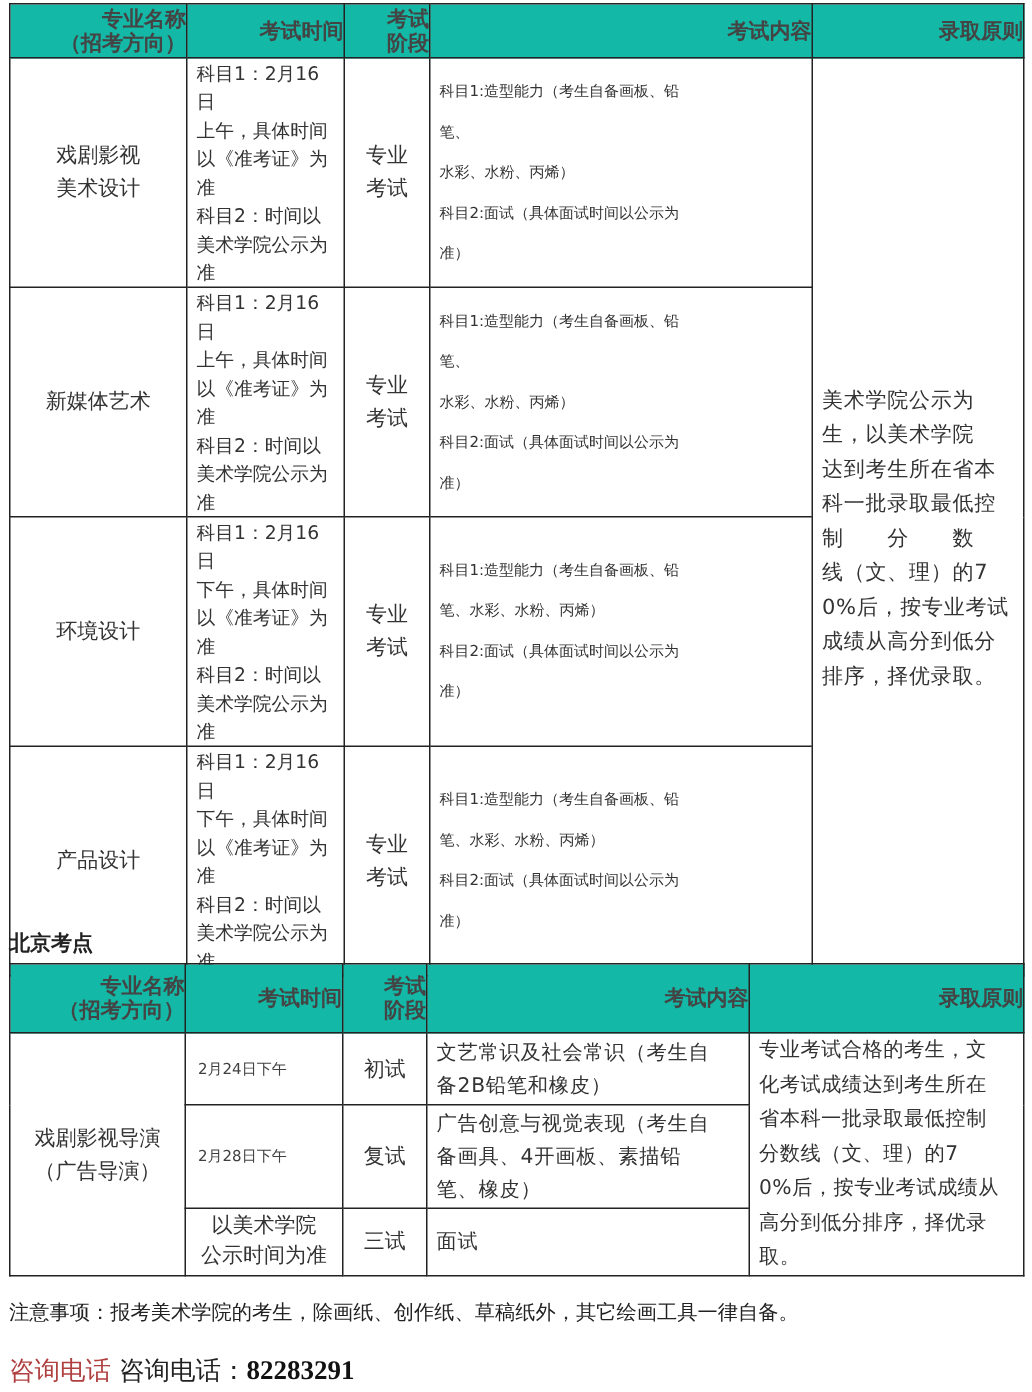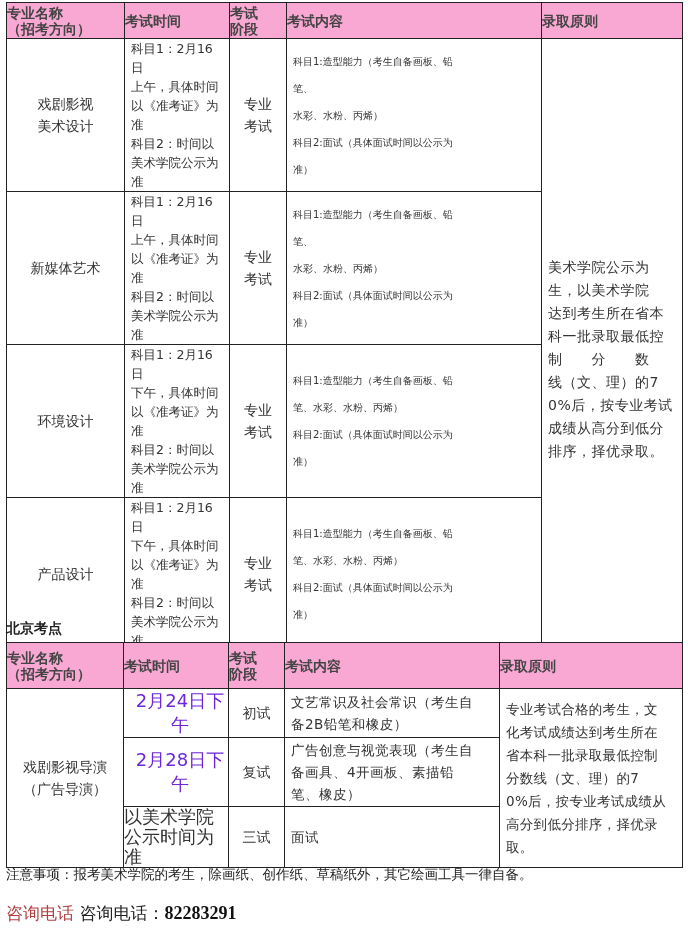--- a/index.html
+++ b/index.html
@@ -1,31 +1,31 @@
 <!DOCTYPE html>
 <html><head>
 <meta charset="utf-8">
 <style>
   * { box-sizing: border-box; margin: 0; padding: 0; }
   html, body { width: 688px; height: 928px; background: #ffffff; overflow: hidden; }
   body { position: relative; font-family: "DejaVu Sans", "Liberation Sans", sans-serif; color: #333; }
   table { position: absolute; border-collapse: collapse; table-layout: fixed; }
   td, th { border: 1px solid #222; vertical-align: middle; }
-  th { font-weight: bold; color: #444; font-size: 14px; text-align: left; line-height: 16px; background: #f9a8d4; }
+  th { font-weight: bold; color: #444; font-size: 14px; text-align: right; line-height: 16px; background: #14b8a6; }
   .t1 { left: 6px; top: 2px; width: 676px; }
   .t2 { left: 6px; top: 642px; width: 676px; }
   .name { text-align: center; font-size: 14px; line-height: 22px; color: #333; }
   .time { font-size: 12.5px; line-height: 19px; padding: 0 4px 0 6px; color: #333; }
   .stage { text-align: center; font-size: 14px; line-height: 22px; color: #333; }
   .content { font-size: 10px; line-height: 27px; padding: 0 6px 0 6px; color: #333; }
   .content div { white-space: normal; }
   .rule { font-size: 14px; line-height: 23px; padding: 0 6px; color: #333; letter-spacing: 0.5px; }
   .rule2 { font-size: 13.5px; line-height: 23px; padding: 0 6px; color: #333; letter-spacing: 0.3px; }
-  .t2 .time2 { font-size: 18px; padding-left: 8px; color: #6d28d9; text-align: center; }
-  .t2 .time2c { font-size: 18px; line-height: 20px; color: #333; }
+  .t2 .time2 { font-size: 10px; padding-left: 8px; color: #404040; }
+  .t2 .time2c { font-size: 14px; text-align: center; line-height: 20px; color: #333; font-family: Liberation Mono, monospace; }
   .t2 .content2 { font-size: 13.5px; line-height: 22px; padding: 0 6px; color: #333; letter-spacing: 0.5px; margin-top: 48px; }
   .section-title { position: absolute; left: 6px; top: 620px; font-size: 14px; font-weight: bold; color: #222; }
   .notice { position: absolute; left: 6px; top: 866px; font-size: 13.5px; color: #222; }
   .notice b { font-weight: normal; }
   .contact { position: absolute; left: 6px; top: 902px; font-size: 17px; font-family: "DejaVu Serif", "Liberation Serif", serif; }
   .contact .school { color: #b04040; }
   .contact .label { color: #222; }
   .contact .phone { color: #111; font-weight: bold; font-family: "Liberation Serif", serif; font-size: 18px; }
 </style>
 </head>

